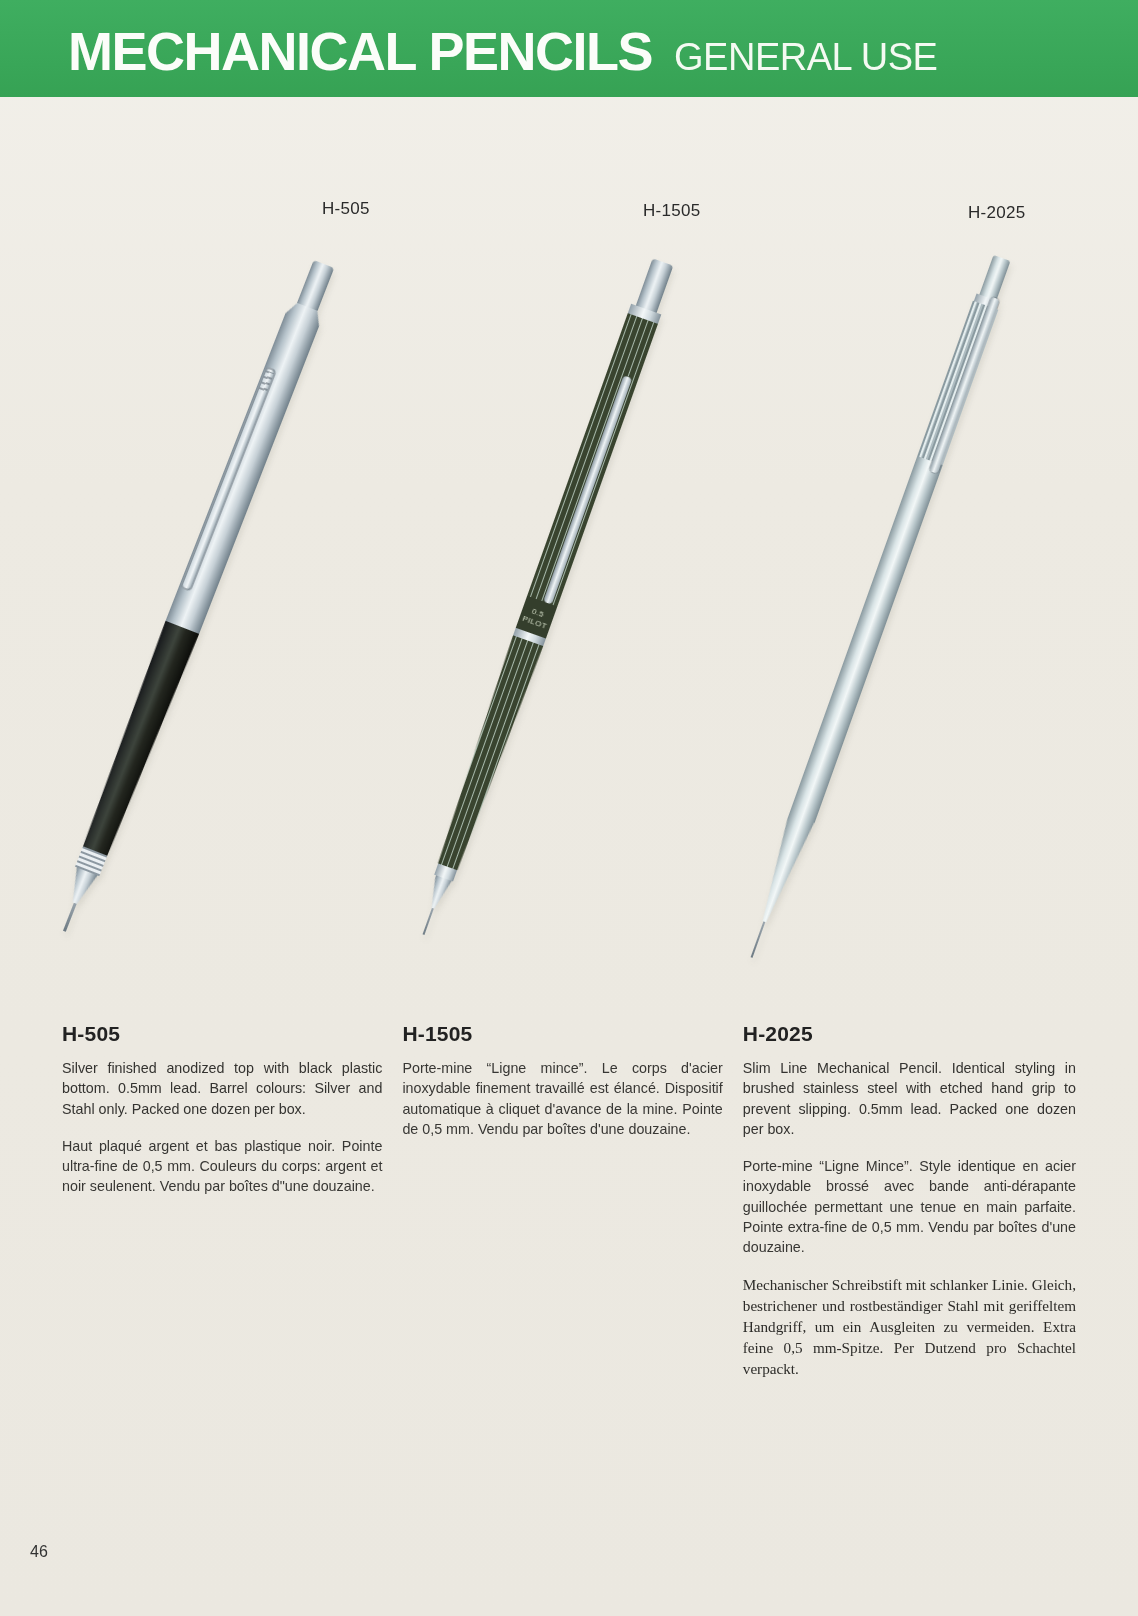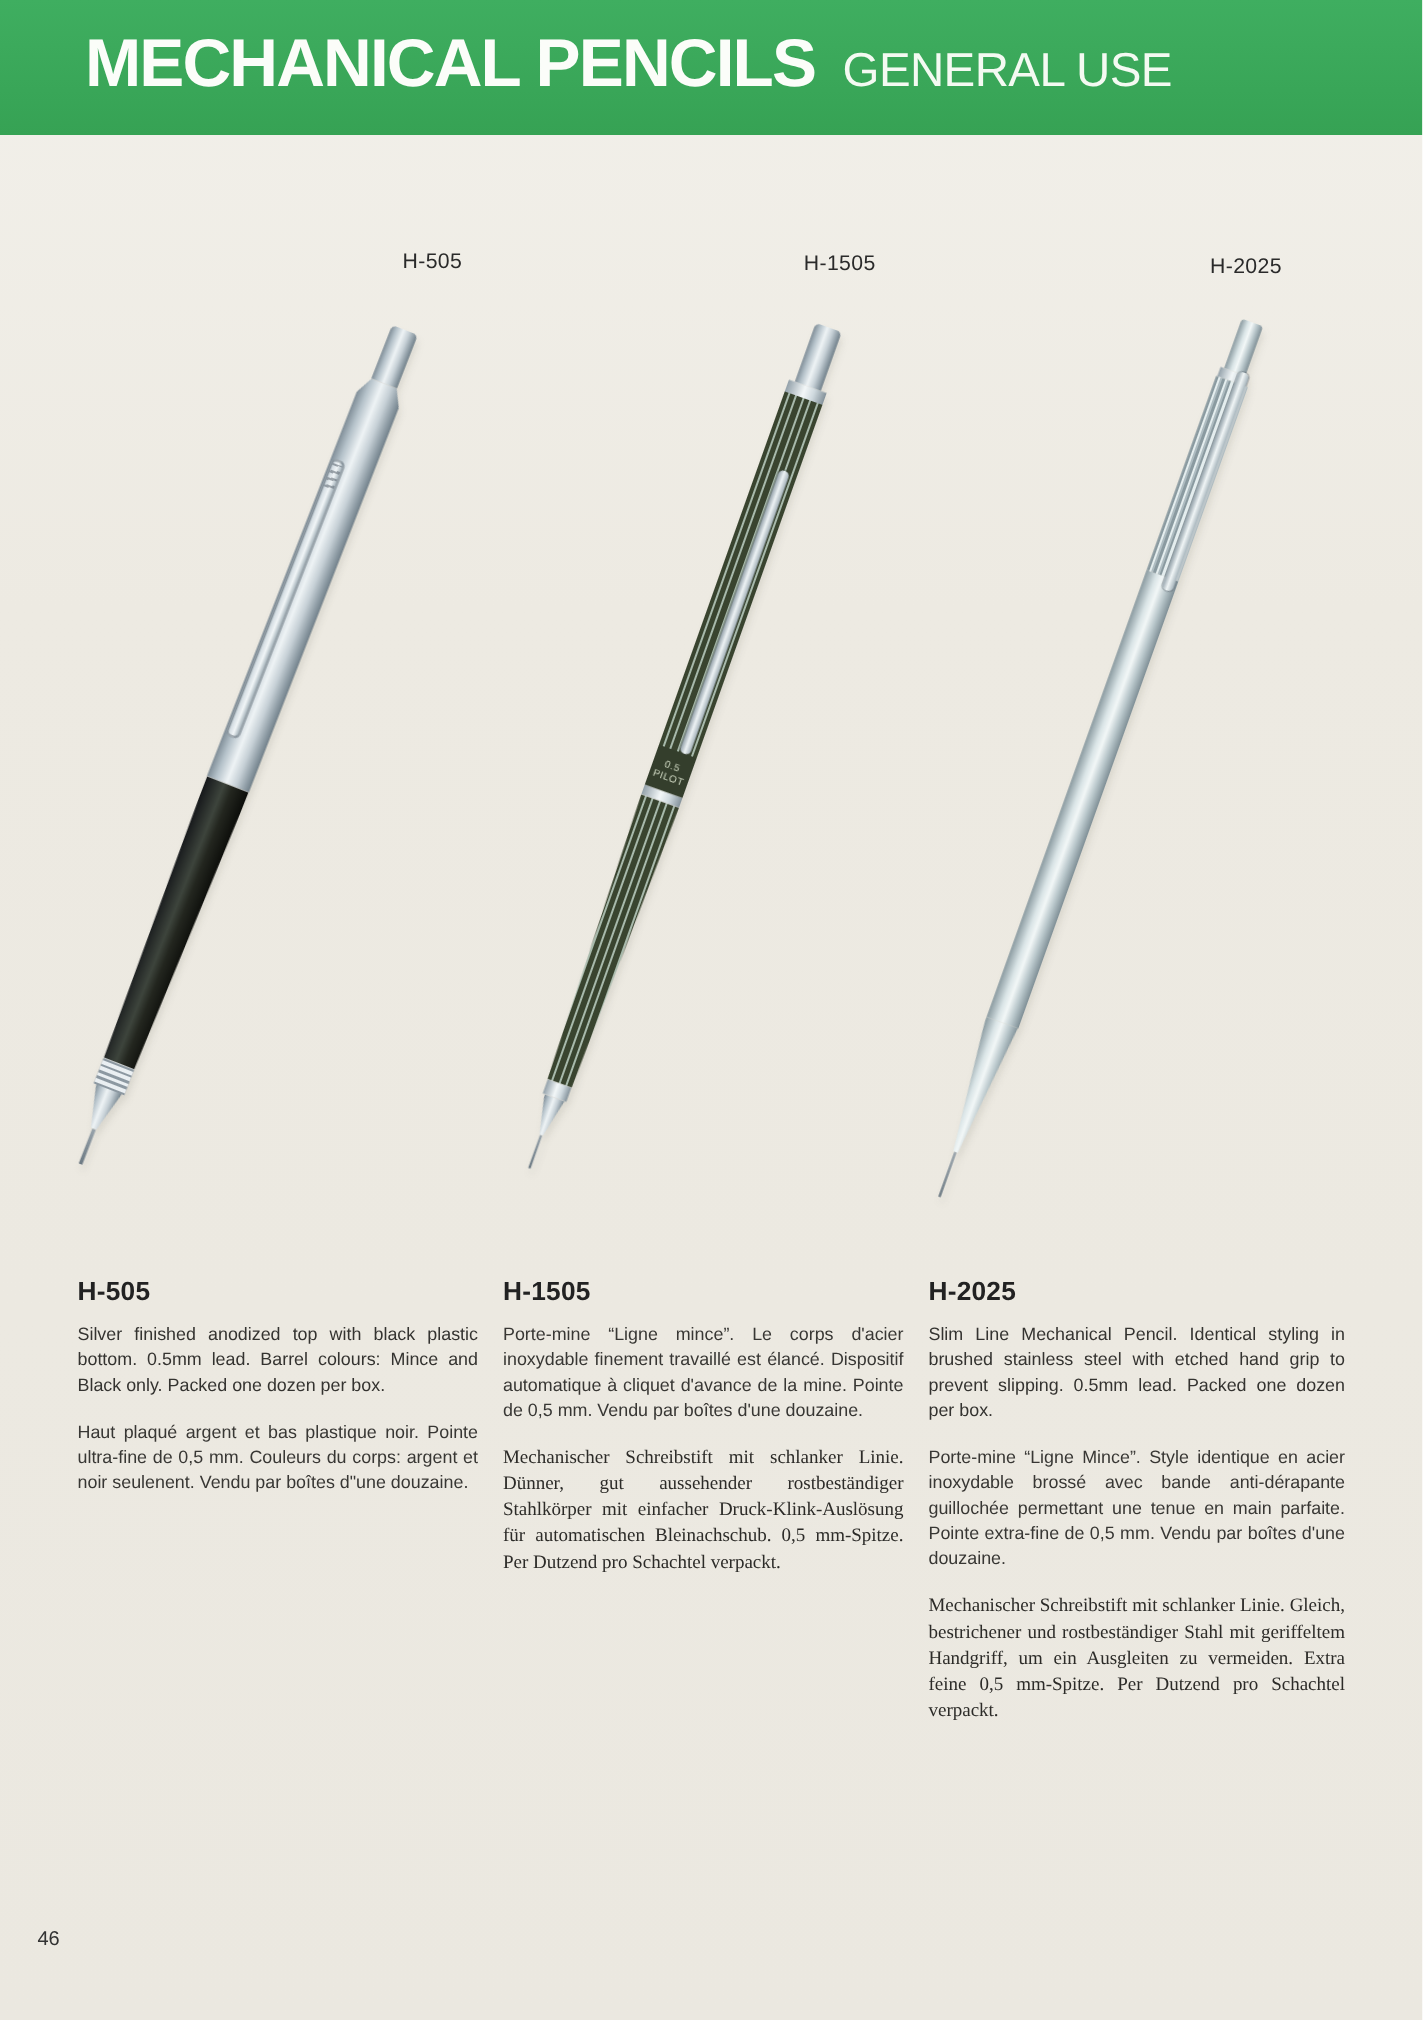--- a/index.html
+++ b/index.html
@@ -7,21 +7,21 @@
     position:relative;
     width:1138px;height:1616px;
     background:linear-gradient(180deg,#f2f0ea 0%,#edeae2 30%,#ebe8e0 100%);
     font-family:"Liberation Sans",sans-serif;
     color:#2e2d2b;
     overflow:hidden;
   }
 
   
   .banner{
-    position:absolute;left:0;top:0;width:100%;height:108px;
+    position:absolute;left:0;top:0;width:100%;height:97px;
     background:linear-gradient(180deg,#3fae60 0%,#36a254 100%);
     display:flex;align-items:baseline;
     padding-left:68px;box-sizing:border-box;
   }
   .banner-inner{display:flex;align-items:baseline;gap:22px;margin-top:14px;}
   .banner .title{
     font-size:54px;font-weight:700;color:#fbfdf9;
     letter-spacing:-1.5px;line-height:74px;
   }
   .banner .subtitle{
@@ -177,28 +177,27 @@
     </div>
     <div class="p3-body silver3"></div>
     <div class="p3-taper silver3"></div>
     <div class="p3-needle"></div>
   </div>
 
   <div class="descriptions">
 
     <div class="col">
       <h2 class="product-heading">H-505</h2>
-      <p class="desc en">Silver finished anodized top with black plastic bottom. 0.5mm lead. Barrel colours: Mince and Black only. Packed one dozen per box.</p>
+      <p class="desc en">Silver finished anodized top with black plastic bottom. 0.5mm lead. Barrel colours: Silver and Stahl only. Packed one dozen per box.</p>
       <p class="desc fr">Haut plaqué argent et bas plastique noir. Pointe ultra-fine de 0,5 mm. Couleurs du corps: argent et noir seulenent. Vendu par boîtes d"une douzaine.</p>
     </div>
 
     <div class="col">
       <h2 class="product-heading">H-1505</h2>
       <p class="desc fr">Porte-mine “Ligne mince”. Le corps d'acier inoxydable finement travaillé est élancé. Dispositif automatique à cliquet d'avance de la mine. Pointe de 0,5 mm. Vendu par boîtes d'une douzaine.</p>
-      <p class="desc de">Mechanischer Schreibstift mit schlanker Linie. Dünner, gut aussehender rostbeständiger Stahlkörper mit einfacher Druck-Klink-Auslösung für automatischen Bleinachschub. 0,5 mm-Spitze. Per Dutzend pro Schachtel verpackt.</p>
     </div>
 
     <div class="col">
       <h2 class="product-heading">H-2025</h2>
       <p class="desc en">Slim Line Mechanical Pencil. Identical styling in brushed stainless steel with etched hand grip to prevent slipping. 0.5mm lead. Packed one dozen per box.</p>
       <p class="desc fr">Porte-mine “Ligne Mince”. Style identique en acier inoxydable brossé avec bande anti-dérapante guillochée permettant une tenue en main parfaite. Pointe extra-fine de 0,5 mm. Vendu par boîtes d'une douzaine.</p>
       <p class="desc de">Mechanischer Schreibstift mit schlanker Linie. Gleich, bestrichener und rostbeständiger Stahl mit geriffeltem Handgriff, um ein Ausgleiten zu vermeiden. Extra feine 0,5 mm-Spitze. Per Dutzend pro Schachtel verpackt.</p>
     </div>
 
   </div>

